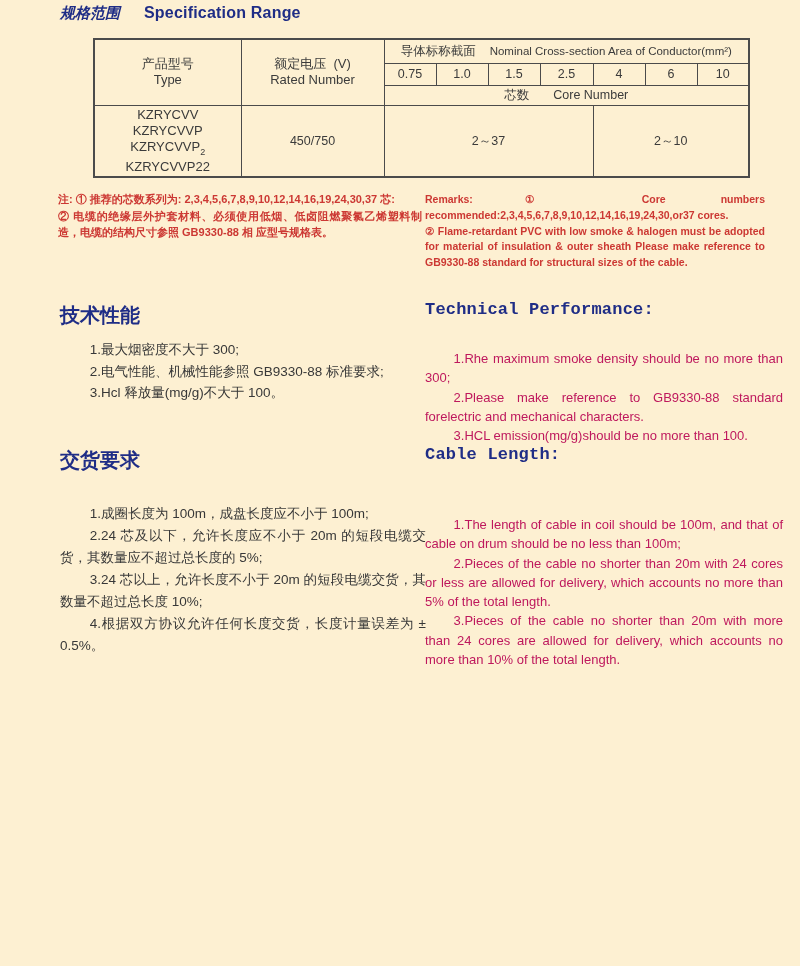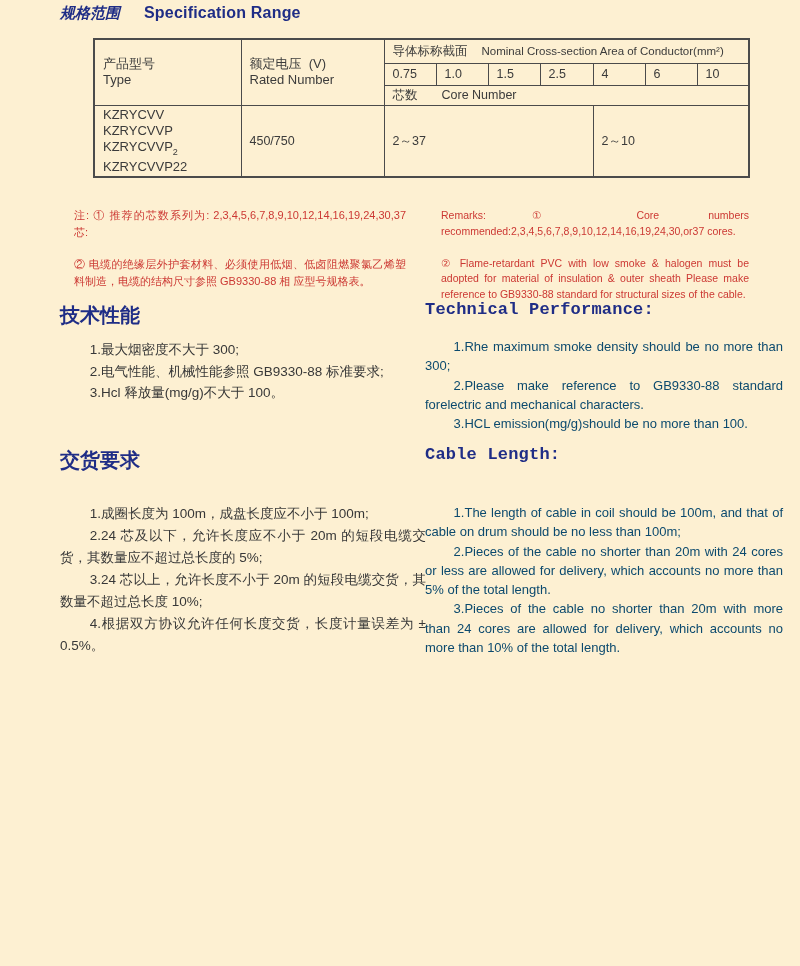--- a/index.html
+++ b/index.html
@@ -21,53 +21,53 @@
 
   
   table.spec {
     top: 38px; left: 93px; position: absolute;
     width: 657px; border-collapse: collapse; table-layout: fixed;
     border: 2px solid #4b4b4b;
     font-size: 12.5px; color: #3b3b3b;
   }
   table.spec td {
     border: 1px solid #4b4b4b;
-    vertical-align: middle;
+    text-align: center; vertical-align: middle;
     padding: 1px 8px; line-height: 16px;
   }
   td.hdr-two-line { line-height: 18px; font-size: 13px; }
   td.conductor-hdr { font-size: 11.5px; }
   td.conductor-hdr .cn { font-size: 12.5px; margin-right: 14px; }
   td.core-hdr .cn { margin-right: 24px; }
   td.type-body {
     text-align: left; padding-left: 22px;
     font-size: 13px; line-height: 19px;
   }
   td.type-body sub { font-size: 9px; }
   tr.r1 { height: 24px; } tr.r2 { height: 22px; } tr.r3 { height: 20px; } tr.rbody { height: 59px; }
 
   
   .notes { color: #cc3833; text-align: justify; }
-  .notes p { margin: 16px; }
+  .notes p { margin: 0; font-weight: bold; }
   .notes-cn { top: 191px; left: 58px; width: 364px; font-size: 11px; line-height: 16.5px; }
   .notes-en { top: 192px; left: 425px; width: 340px; font-size: 10.5px; line-height: 15.8px; }
 
   
   .sec-heading { color: #1f2d86; font-weight: bold; white-space: nowrap; }
   .sec-heading.cn { font-size: 20px; }
   .sec-heading.en { font-size: 17px; letter-spacing: .2px; font-family: Liberation Mono, monospace; }
   .h-tech-cn  { top: 302px; left: 60px; }
   .h-tech-en  { top: 300px; left: 425px; }
   .h-deliv-cn { top: 447px; left: 60px; }
   .h-cable-en { top: 445px; left: 425px; }
 
   
   .plist p { margin: 0; text-indent: 2.2em; text-align: justify; }
   .list-cn { font-size: 13.5px; line-height: 21.5px; color: #383838; }
-  .list-en { font-size: 13px; line-height: 19.3px; color: #0c4a6e; }
+  .list-en { font-size: 13px; line-height: 19.3px; color: #be185d; margin-top: 12px; }
   .l-tech-cn  { top: 339px; left: 60px;  width: 366px; }
   .l-tech-en  { top: 337px; left: 425px; width: 358px; }
   .l-deliv-cn { top: 503px; left: 60px;  width: 366px; line-height: 22px; }
   .l-cable-en { top: 503px; left: 425px; width: 358px; }
 </style>
 </head>
 <body>
 
 <div class="abs page-title">
   <span class="cn">规格范围</span><span class="en">Specification Range</span>

